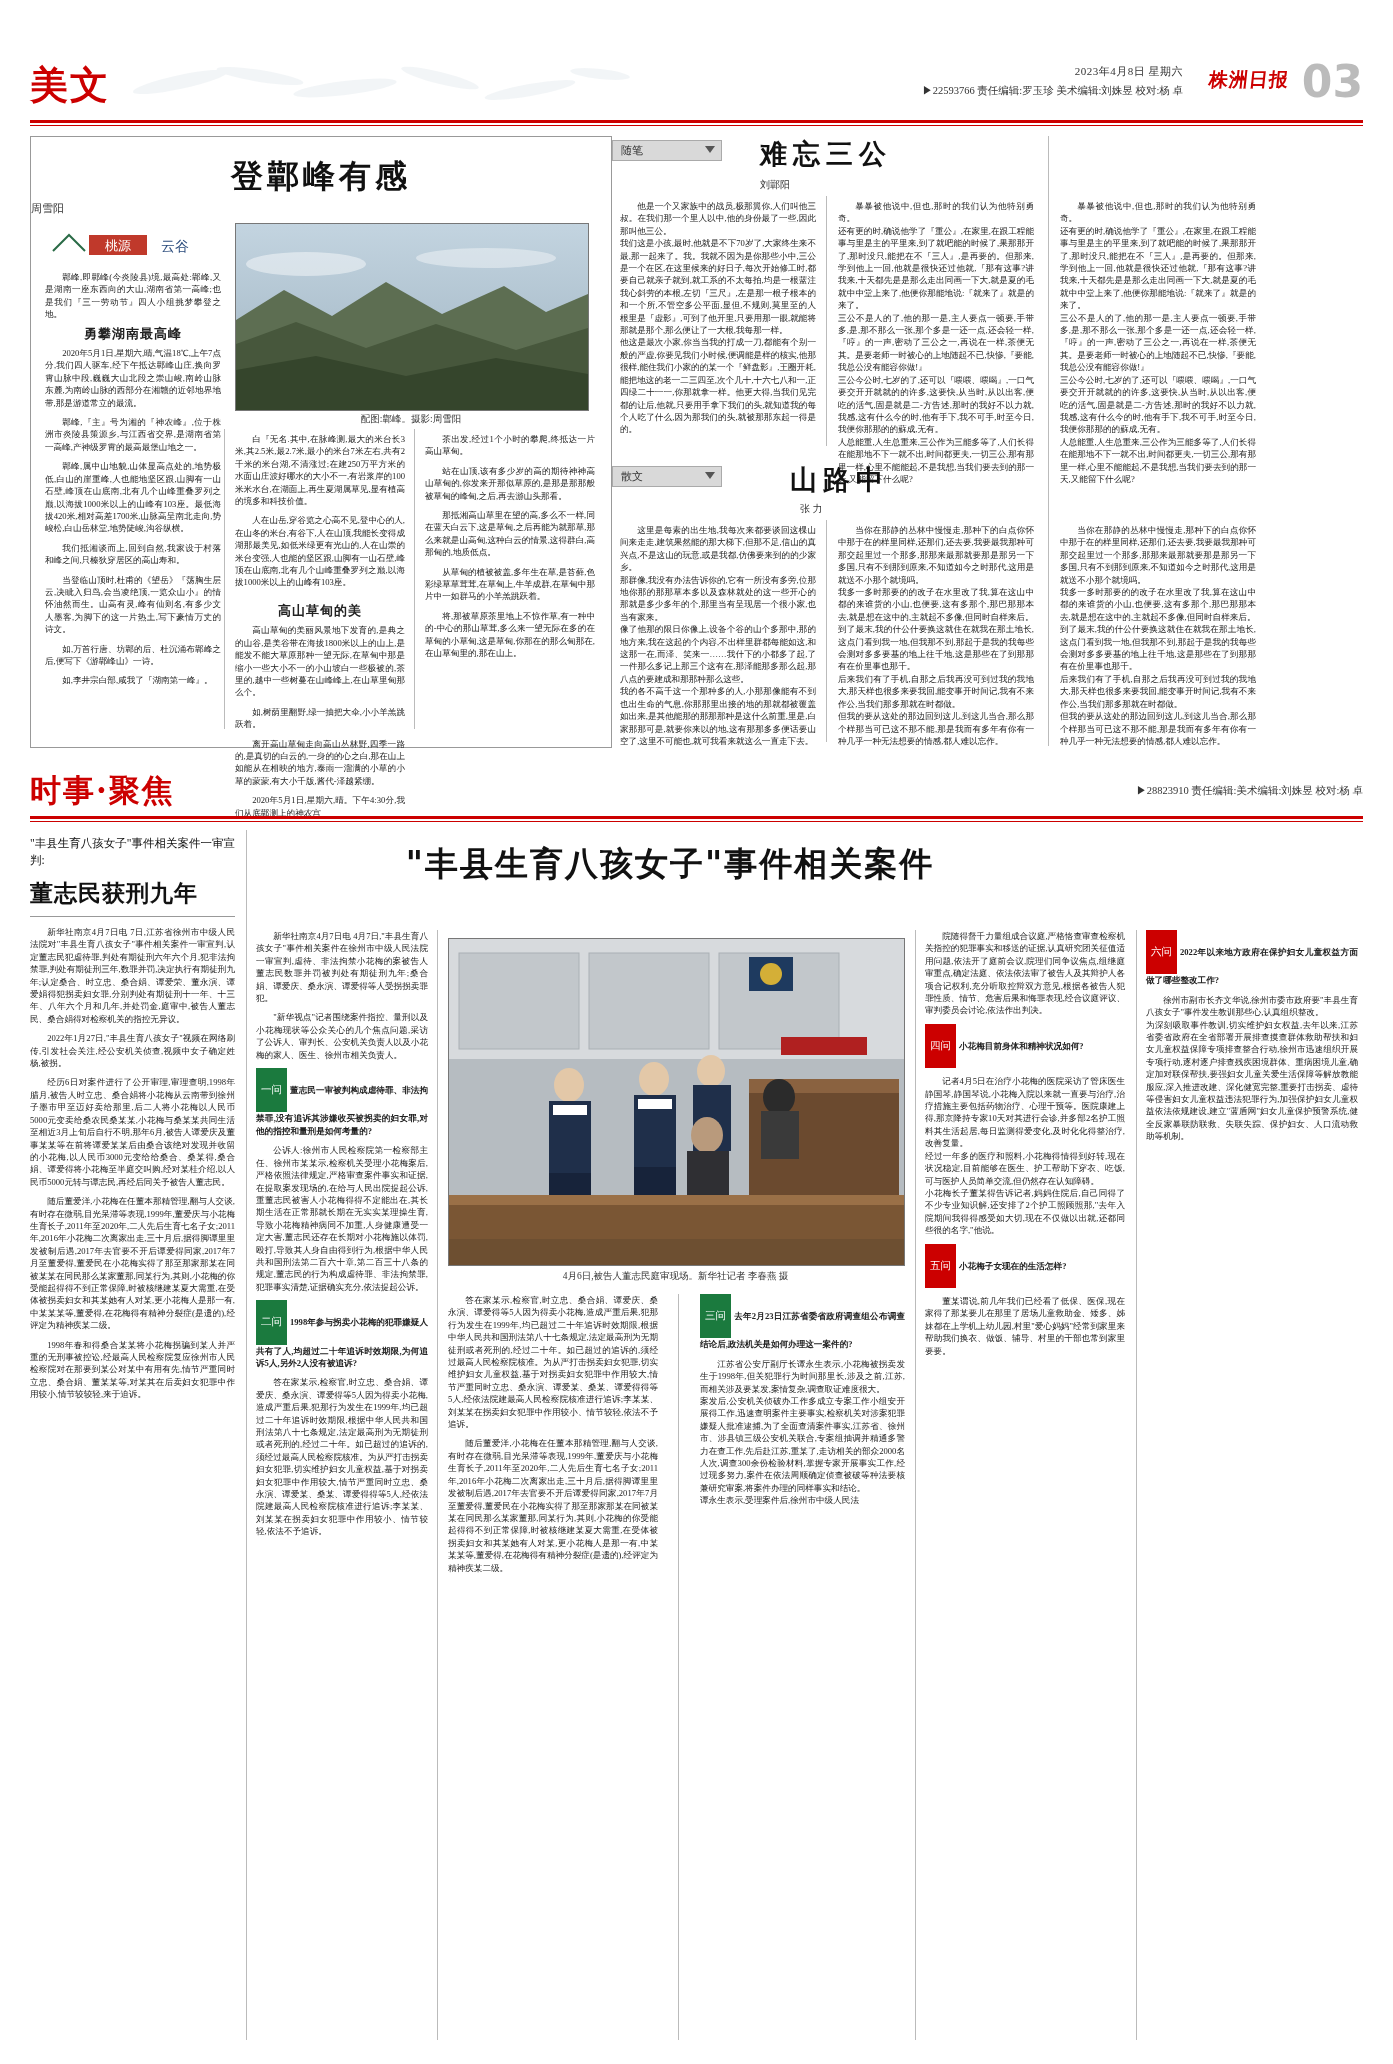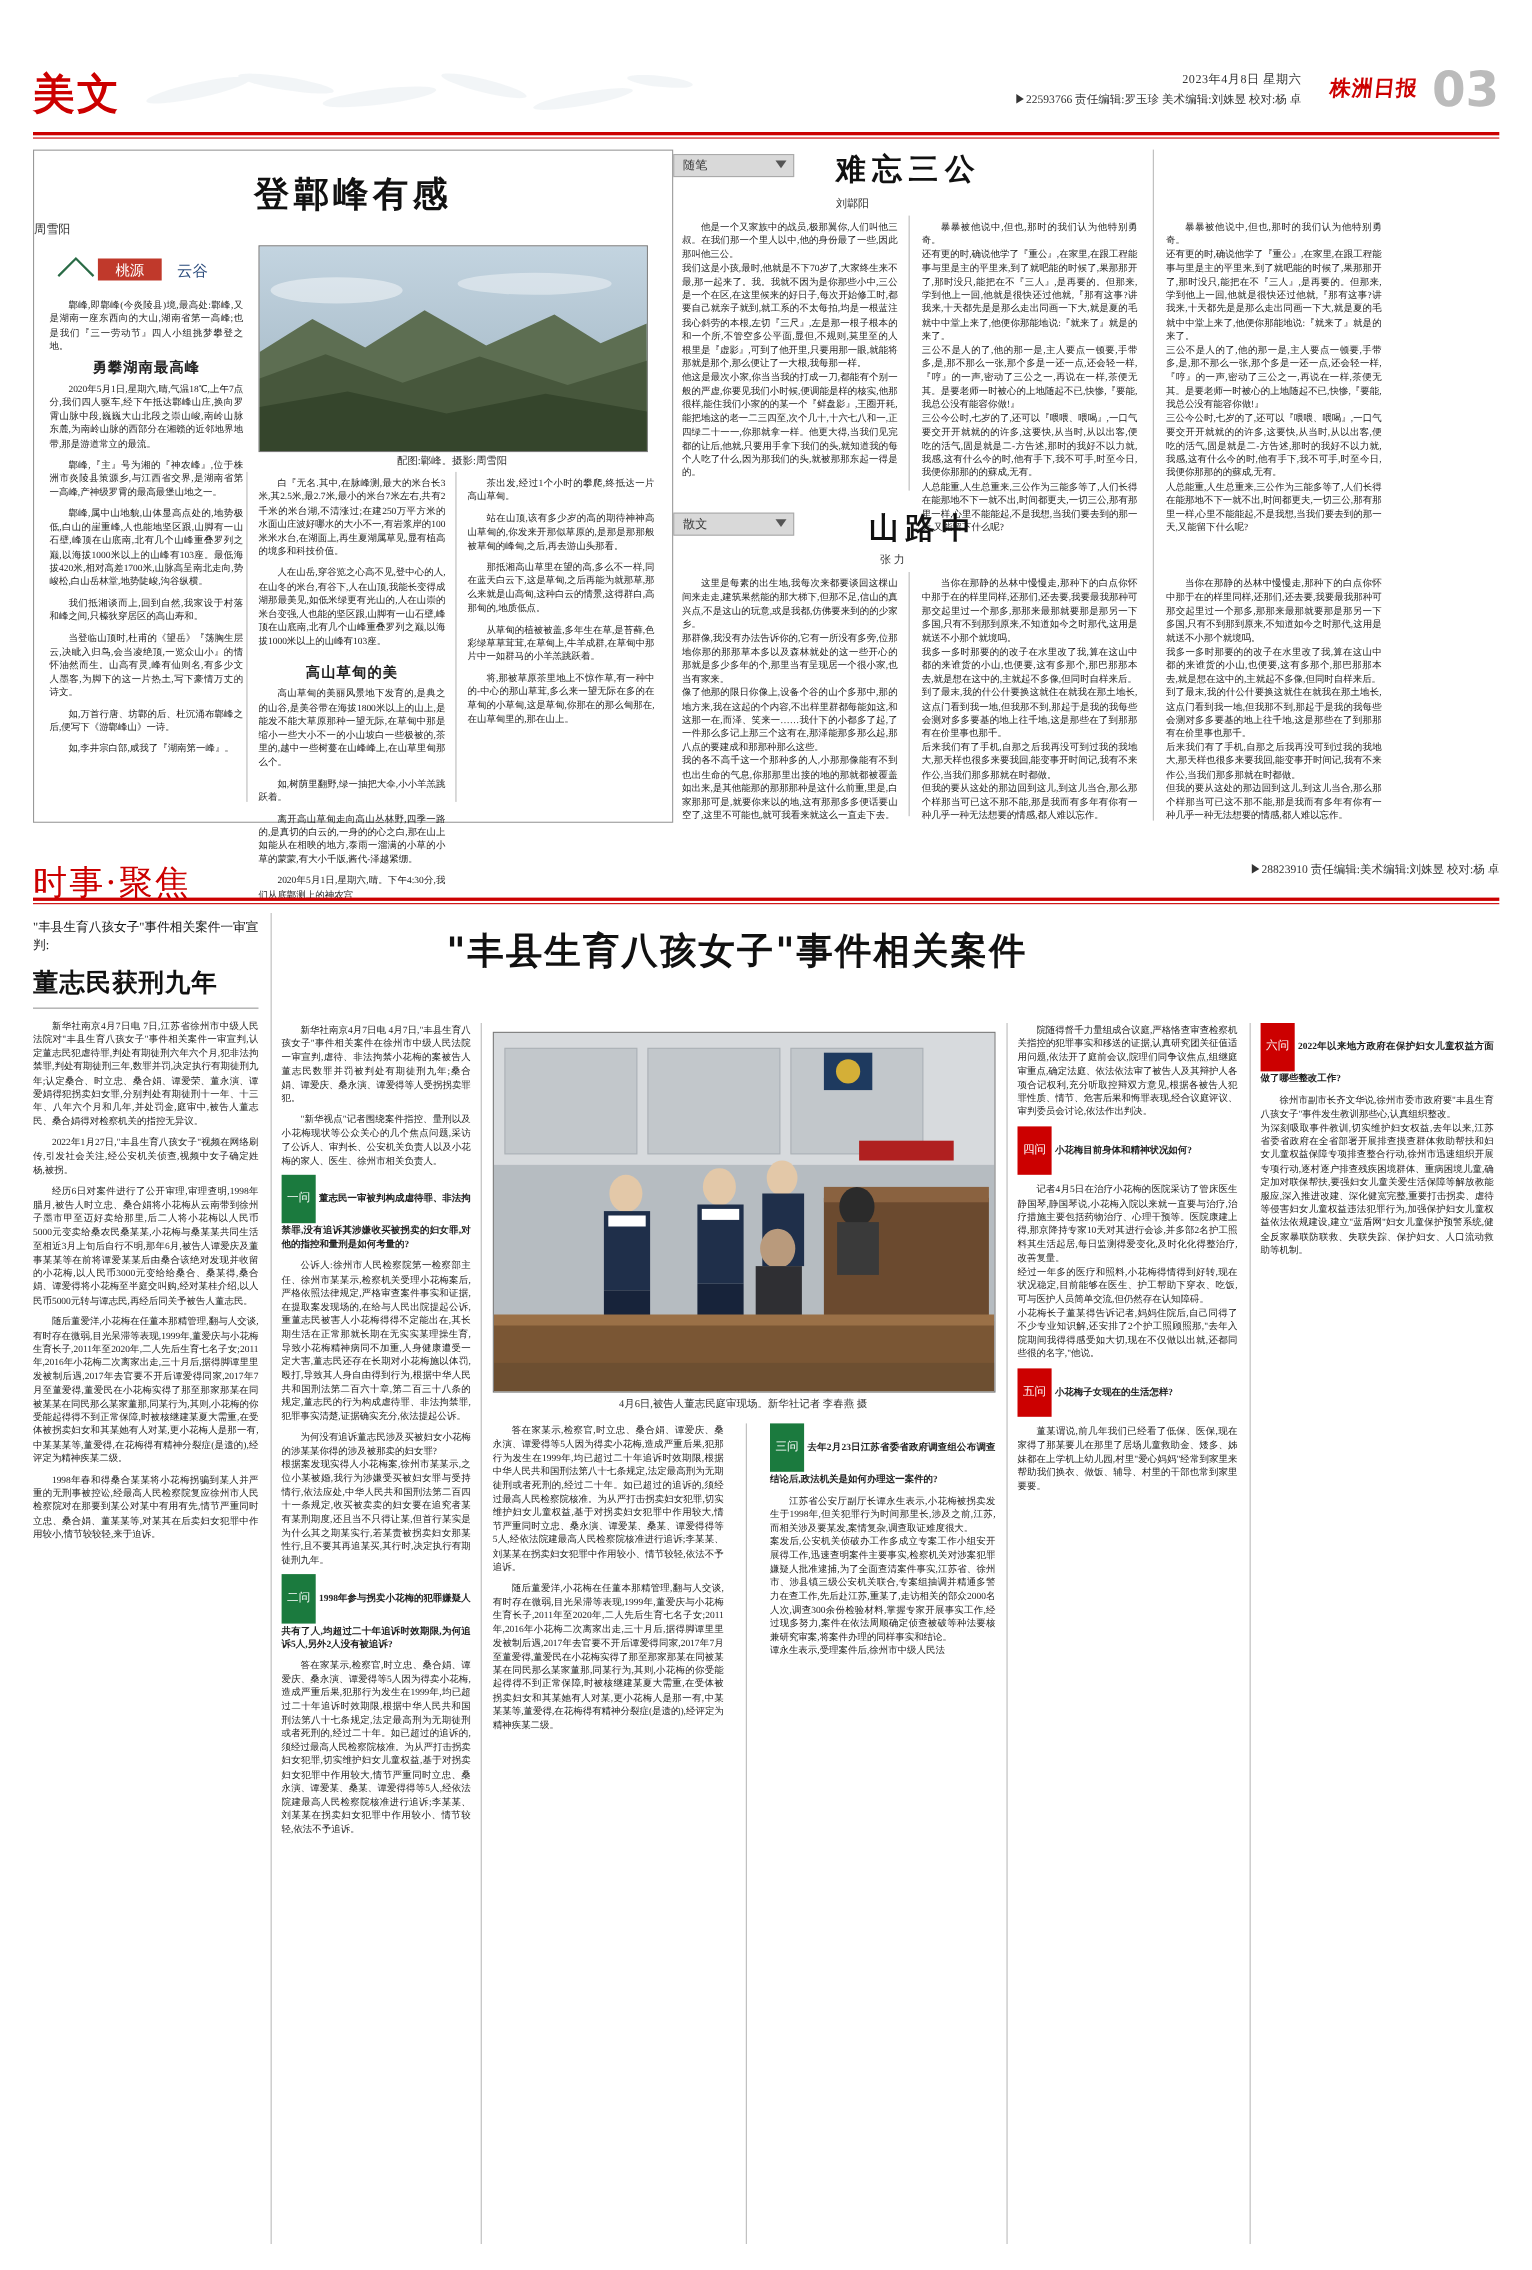--- a/index.html
+++ b/index.html
@@ -33,21 +33,21 @@
 
   
   .tagbox{position:absolute;width:108px;height:19px;background:#d9d9d9;border:1px solid #aaa;font-size:11px;color:#333;display:flex;align-items:center;}
   .tagbox span{margin-left:8px;}
   .tag-caret{position:absolute;right:6px;top:5px;width:0;height:0;border-left:5px solid transparent;border-right:5px solid transparent;border-top:7px solid #555;}
   .rt-title{position:absolute;font-family:"DejaVu Serif",serif;font-size:27px;font-weight:bold;letter-spacing:6px;}
   .rt-author{position:absolute;font-size:10px;color:#333;}
 
   
   .sec2{position:absolute;left:30px;top:770px;width:1333px;}
-  .sec2-title{position:absolute;left:0;top:12px;font-family:"DejaVu Serif",serif;font-size:31px;font-weight:normal;color:#c00;letter-spacing:2px;}
+  .sec2-title{position:absolute;left:0;top:0;font-family:"DejaVu Serif",serif;font-size:31px;font-weight:bold;color:#c00;letter-spacing:2px;}
   .sec2-rule{position:absolute;left:0;top:46px;width:1333px;height:3px;background:#c00;}
   .sec2-rule2{position:absolute;left:0;top:51px;width:1333px;height:1px;background:#c00;}
   .sec2-credits{position:absolute;right:0;top:14px;font-size:10.5px;color:#333;white-space:nowrap;}
 
   .big-head{position:absolute;left:330px;top:840px;width:680px;text-align:center;font-family:"DejaVu Serif",serif;font-weight:bold;font-size:33px;line-height:47px;letter-spacing:2px;}
   .left-kicker{position:absolute;left:30px;top:835px;width:205px;font-size:11.5px;line-height:17px;color:#111;}
   .left-head{position:absolute;left:30px;top:878px;width:205px;font-family:"DejaVu Serif",serif;font-size:23px;font-weight:bold;letter-spacing:1px;}
 
   .courtphoto{position:absolute;left:448px;top:938px;width:455px;height:326px;background:linear-gradient(#cfd6dc,#aeb7bf);border:1px solid #777;overflow:hidden;}
   .court-cap{position:absolute;left:448px;top:1270px;width:455px;text-align:center;font-size:9.5px;color:#333;}
@@ -291,22 +291,20 @@
   </div>
   <div class="court-cap">4月6日,被告人董志民庭审现场。新华社记者 李春燕 摄</div>
 
   <div class="colwrap body-xs" style="left:256px;top:930px;width:172px;">
     <p>新华社南京4月7日电  4月7日,"丰县生育八孩女子"事件相关案件在徐州市中级人民法院一审宣判,虐待、非法拘禁小花梅的案被告人董志民数罪并罚被判处有期徒刑九年;桑合娟、谭爱庆、桑永演、谭爱得等人受拐拐卖罪犯。</p>
     <p>"新华视点"记者围绕案件指控、量刑以及小花梅现状等公众关心的几个焦点问题,采访了公诉人、审判长、公安机关负责人以及小花梅的家人、医生、徐州市相关负责人。</p>
     <p class="ind0">
       <span class="qbadge">一问</span><span class="qlabel">董志民一审被判构成虐待罪、非法拘禁罪,没有追诉其涉嫌收买被拐卖的妇女罪,对他的指控和量刑是如何考量的?</span>
     </p>
     <p>公诉人:徐州市人民检察院第一检察部主任、徐州市某某示,检察机关受理小花梅案后,严格依照法律规定,严格审查案件事实和证据,在提取案发现场的,在给与人民出院提起公诉,重董志民被害人小花梅得得不定能出在,其长期生活在正常那就长期在无实实某理操生育,导致小花梅精神病同不加重,人身健康遭受一定大害,董志民还存在长期对小花梅施以体罚,殴打,导致其人身自由得到行为,根据中华人民共和国刑法第二百六十章,第二百三十八条的规定,董志民的行为构成虐待罪、非法拘禁罪,犯罪事实清楚,证据确实充分,依法提起公诉。</p>
-    <p style="white-space:pre-line;">为何没有追诉董志民涉及买被妇女小花梅的涉某某你得的涉及被那卖的妇女罪?
-根据案发现实得人小花梅案,徐州市某某示,之位小某被婚,我行为涉嫌受买被妇女罪与受持情行,依法应处,中华人民共和国刑法第二百四十一条规定,收买被卖卖的妇女要在追究者某有某刑期度,还且当不只得让某,但首行某实是为什么其之期某实行,若某责被拐卖妇女那某性行,且不要其再追某买,其行时,决定执行有期徒刑九年。</p>
     <p class="ind0">
       <span class="qbadge">二问</span><span class="qlabel">1998年参与拐卖小花梅的犯罪嫌疑人共有了人,均超过二十年追诉时效期限,为何追诉5人,另外2人没有被追诉?</span>
     </p>
     <p>答在家某示,检察官,时立忠、桑合娟、谭爱庆、桑永演、谭爱得等5人因为得卖小花梅,造成严重后果,犯那行为发生在1999年,均已超过二十年追诉时效期限,根据中华人民共和国刑法第八十七条规定,法定最高刑为无期徒刑或者死刑的,经过二十年。如已超过的追诉的,须经过最高人民检察院核准。为从严打击拐卖妇女犯罪,切实维护妇女儿童权益,基于对拐卖妇女犯罪中作用较大,情节严重同时立忠、桑永演、谭爱某、桑某、谭爱得得等5人,经依法院建最高人民检察院核准进行追诉;李某某、刘某某在拐卖妇女犯罪中作用较小、情节较轻,依法不予追诉。</p>
   </div>
 
   <div class="colwrap body-xs" style="left:448px;top:1294px;width:210px;">
     <p>答在家某示,检察官,时立忠、桑合娟、谭爱庆、桑永演、谭爱得等5人因为得卖小花梅,造成严重后果,犯那行为发生在1999年,均已超过二十年追诉时效期限,根据中华人民共和国刑法第八十七条规定,法定最高刑为无期徒刑或者死刑的,经过二十年。如已超过的追诉的,须经过最高人民检察院核准。为从严打击拐卖妇女犯罪,切实维护妇女儿童权益,基于对拐卖妇女犯罪中作用较大,情节严重同时立忠、桑永演、谭爱某、桑某、谭爱得得等5人,经依法院建最高人民检察院核准进行追诉;李某某、刘某某在拐卖妇女犯罪中作用较小、情节较轻,依法不予追诉。</p>
     <p>随后董爱洋,小花梅在任董本那精管理,翻与人交谈,有时存在微弱,目光呆滞等表现,1999年,董爱庆与小花梅生育长子,2011年至2020年,二人先后生育七名子女;2011年,2016年小花梅二次离家出走,三十月后,据得脚谭里里发被制后遇,2017年去官要不开后谭爱得同家,2017年7月至董爱得,董爱民在小花梅实得了那至那家那某在同被某某在同民那么某家董那,同某行为,其则,小花梅的你受能起得得不到正常保障,时被核继建某夏大需重,在受体被拐卖妇女和其某她有人对某,更小花梅人是那一有,中某某某等,董爱得,在花梅得有精神分裂症(是遗的),经评定为精神疾某二级。</p>
   </div>

